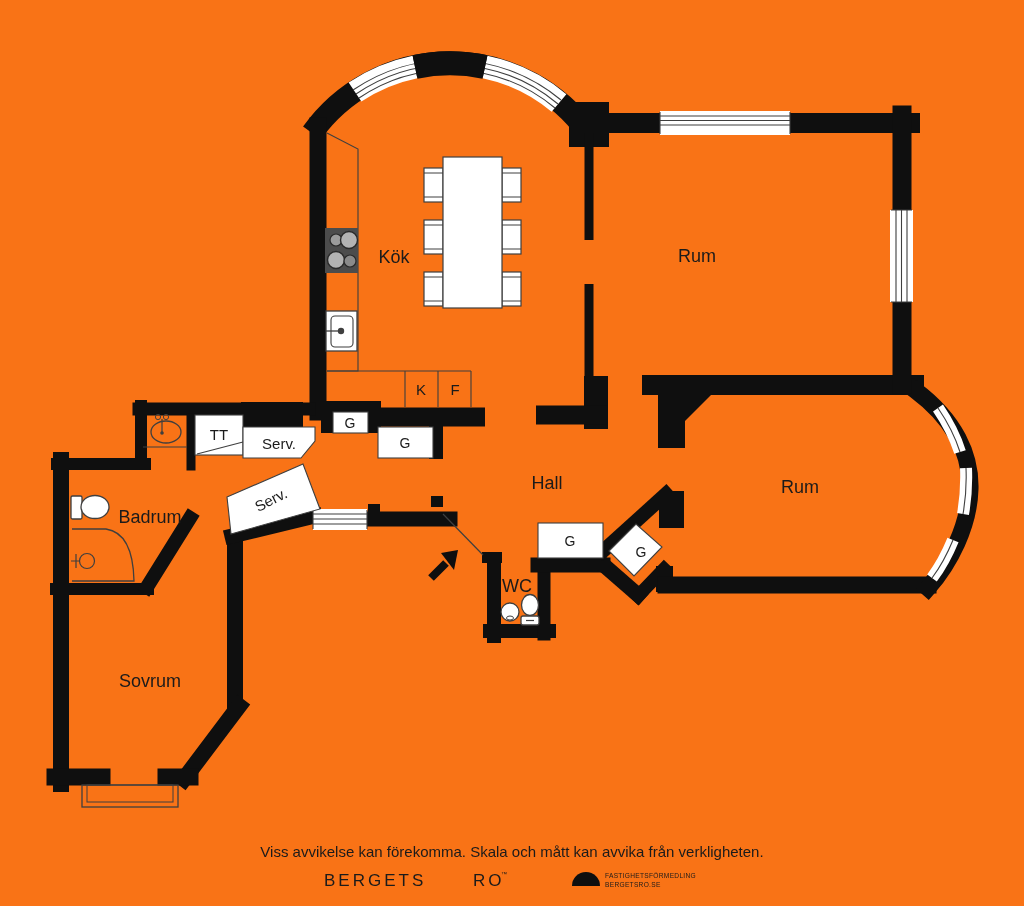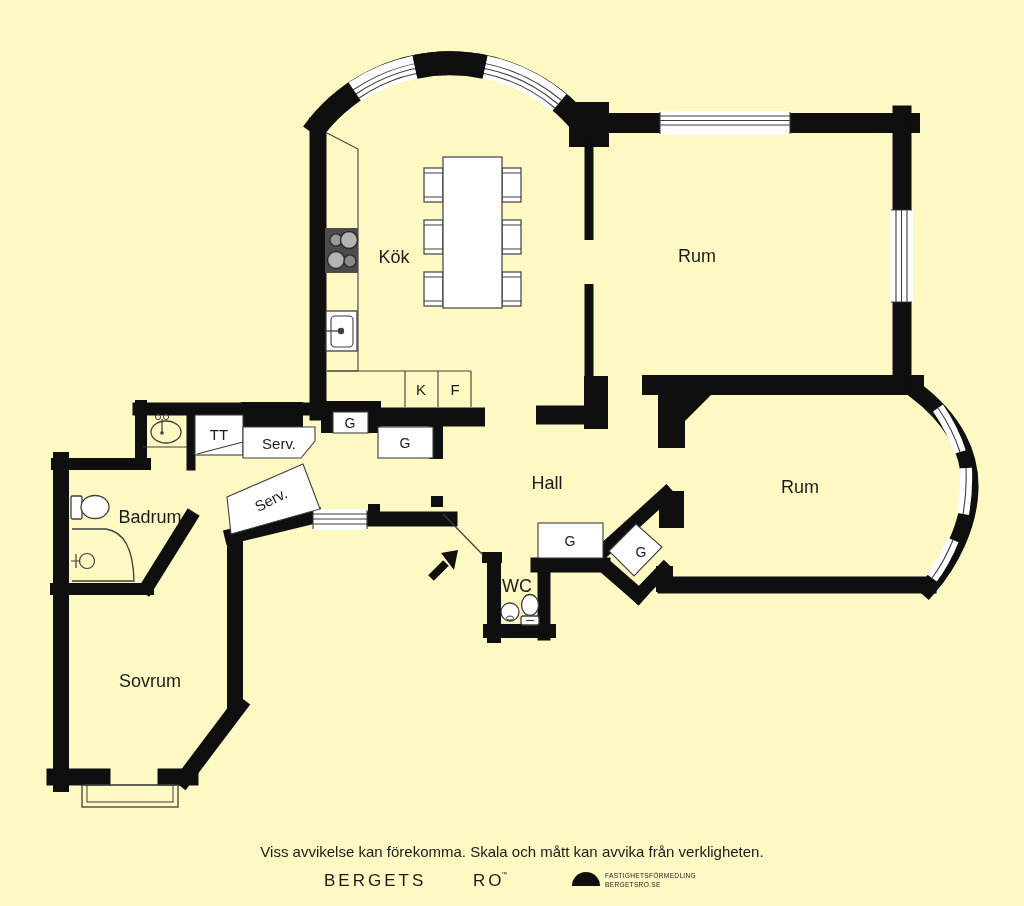--- a/index.html
+++ b/index.html
@@ -1,16 +1,16 @@
 <!DOCTYPE html>
 <html><head>
 <meta charset="utf-8">
 <style>
   html,body{margin:0;padding:0;background:#ffffff;}
-  .stage{position:relative;width:1024px;height:906px;background:#fef9c3;overflow:hidden;
+  .stage{position:relative;width:1024px;height:906px;background:#f97316;overflow:hidden;
          font-family:"Liberation Sans", sans-serif;}
   svg{display:block}
   text{fill:#1b1b1b;}
   .room-label{font-size:18px;}
   .small-label{font-size:15px;}
   .tiny-label{font-size:14px;}
   .footer-note{font-size:15px;}
   .brand{font-size:17px;letter-spacing:3px;}
   .tm{font-size:6px;}
   .agency{font-size:6.6px;letter-spacing:.3px;}

